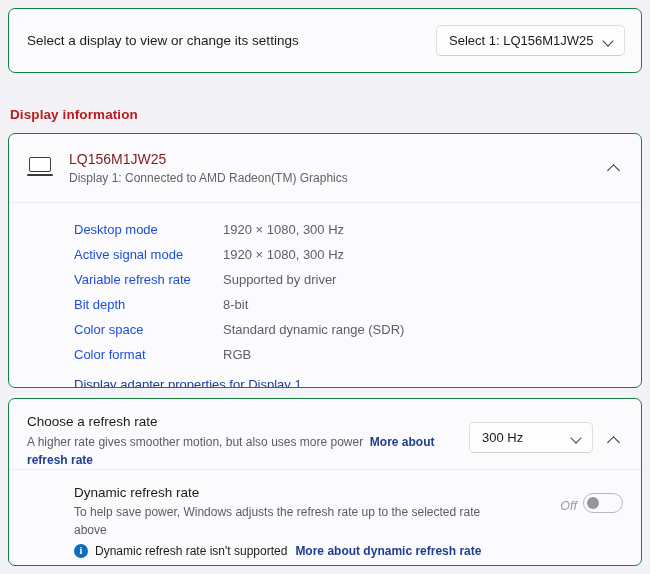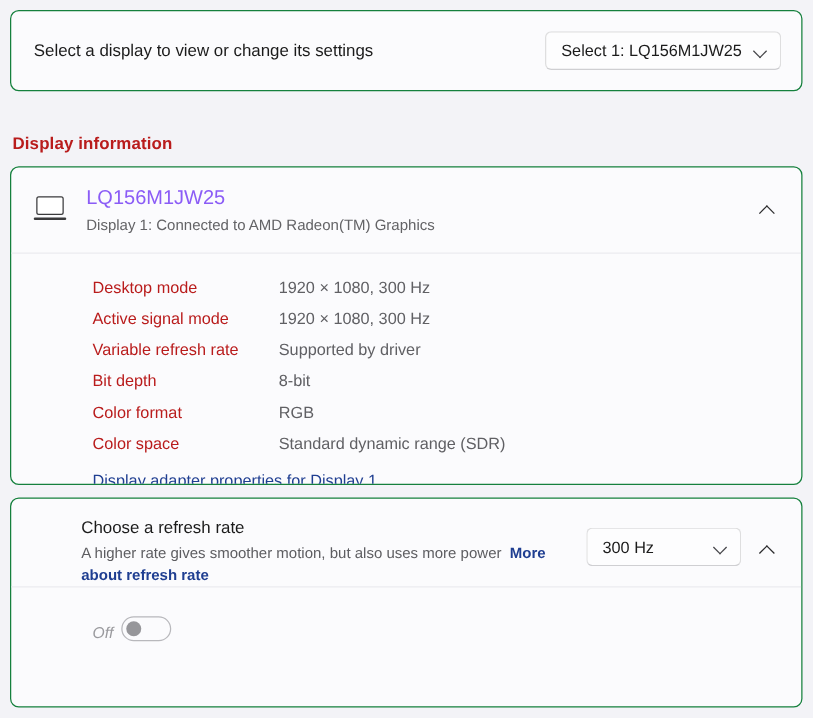--- a/index.html
+++ b/index.html
@@ -133,22 +133,22 @@
     position: absolute;
     left: 0; top: 18px;
     width: 26px; height: 1.6px;
     background: #3a3a3c;
     border-radius: 1px;
   }
 
   .info-head-text { flex: 1; min-width: 0; }
 
   .info-title {
-    font-size: 16px;
-    color: #8b5cf6;
+    font-size: 14px;
+    color: #7f1d1d;
     line-height: 1.45;
   }
   .info-sub {
     font-size: 12px;
     color: #636366;
     line-height: 1.5;
   }
 
   .chev-up {
     width: 26px;
@@ -182,21 +182,21 @@
   .info-row {
     display: flex;
     height: 25px;
     align-items: center;
     padding-left: 65px;
     font-size: 13px;
   }
   .info-key {
     width: 149px;
     flex: none;
-    color: #b91c1c;
+    color: #1d4ed8;
   }
   .info-val {
     color: #606064;
   }
 
   .adapter-link {
     display: block;
     margin: 10px 0 0 65px;
     font-size: 13px;
     color: #1f3e91;
@@ -216,21 +216,20 @@
     display: flex;
     align-items: flex-start;
     padding: 13px 14px 0 18px;
     min-height: 69px;
   }
 
   .refresh-head-text {
     flex: 1;
     padding-right: 14px;
     min-width: 0;
-    margin-left: 38px;
   }
 
   .refresh-title {
     font-size: 13.5px;
     color: #1b1b1b;
     line-height: 1.45;
     margin-bottom: 1px;
   }
 
   .refresh-desc {
@@ -382,27 +381,27 @@
         <span class="info-key">Variable refresh rate</span>
         <span class="info-val">Supported by driver</span>
       </div>
 
       <div class="info-row">
         <span class="info-key">Bit depth</span>
         <span class="info-val">8-bit</span>
       </div>
 
       <div class="info-row">
+        <span class="info-key">Color space</span>
+        <span class="info-val">Standard dynamic range (SDR)</span>
+      </div>
+
+      <div class="info-row">
         <span class="info-key">Color format</span>
         <span class="info-val">RGB</span>
-      </div>
-
-      <div class="info-row">
-        <span class="info-key">Color space</span>
-        <span class="info-val">Standard dynamic range (SDR)</span>
       </div>
 
       <a class="adapter-link">Display adapter properties for Display 1</a>
     </div>
   </div>
 
   <div class="card card-refresh">
 
     <div class="refresh-header">
       <div class="refresh-head-text">
@@ -415,20 +414,29 @@
           <span>300 Hz</span>
           <span class="chev"></span>
         </div>
         <span class="chev-up"></span>
       </div>
     </div>
 
     <div class="divider"></div>
 
     <div class="dyn-row">
+      <div class="dyn-text">
+        <div class="dyn-title">Dynamic refresh rate</div>
+        <div class="dyn-desc">To help save power, Windows adjusts the refresh rate up to the selected rate above</div>
+        <div class="dyn-note">
+          <span class="info-icon">i</span>
+          <span class="dyn-note-text">Dynamic refresh rate isn't supported</span>
+          <a class="inline-link">More about dynamic refresh rate</a>
+        </div>
+      </div>
 
       <div class="toggle-wrap">
         <span class="toggle-label">Off</span>
         <span class="toggle">
           <span class="knob"></span>
         </span>
       </div>
     </div>
   </div>
 

